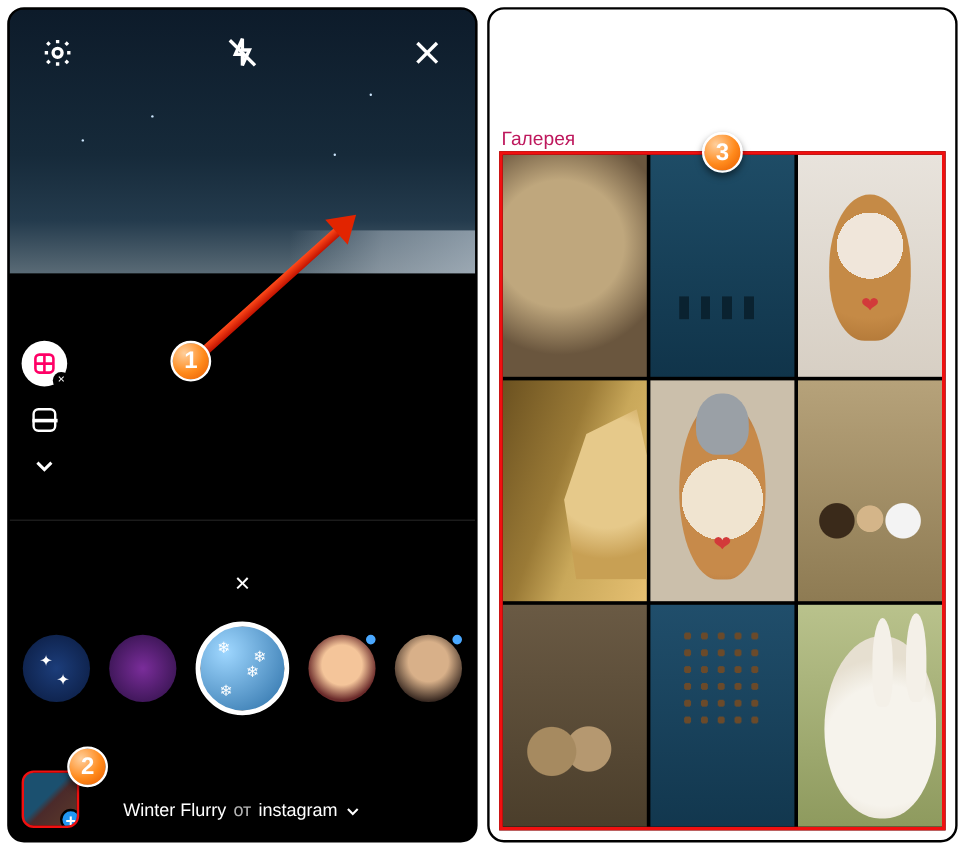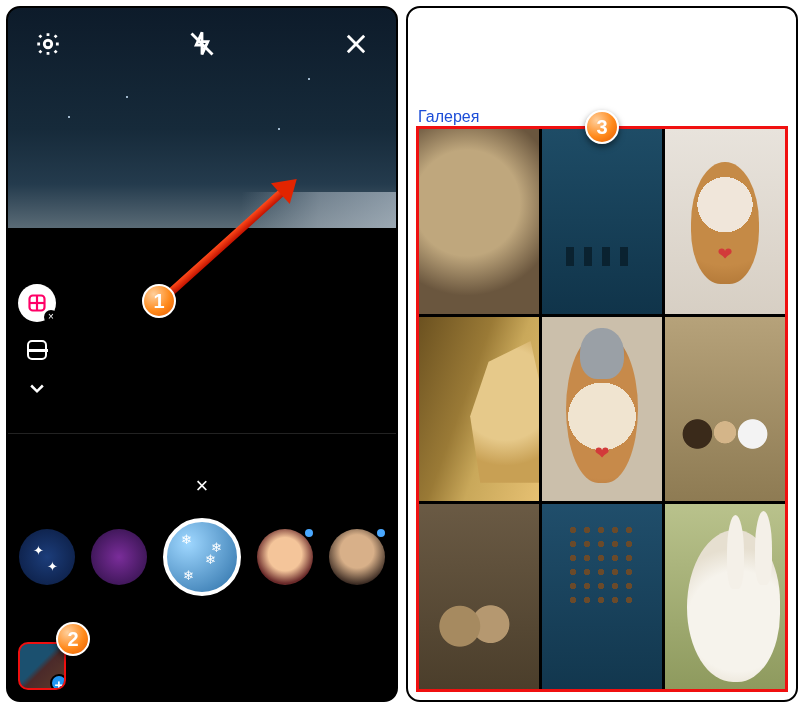--- a/index.html
+++ b/index.html
@@ -91,21 +91,21 @@
     overflow:hidden;
   }
   .gallery-thumb .plus{
     position:absolute; right:-4px; bottom:-4px; width:18px;height:18px; border-radius:50%;
     background:#2196f3; color:#fff; font-size:15px; line-height:18px; text-align:center; font-weight:700;
     border:2px solid #000;
   }
   
   .phone.right { background:#fff; }
   .right-header { height:60px; }
-  .gallery-title { position:absolute; top:100px; left:10px; color:#1d4ed8; font-size:16px; }
+  .gallery-title { position:absolute; top:100px; left:10px; color:#be185d; font-size:16px; }
   .gallery-grid{
     position:absolute; top:118px; left:8px; right:8px; bottom:8px;
     border:3px solid #f01010;
     display:grid; grid-template-columns:1fr 1fr 1fr; gap:3px;
     background:#000;
     overflow:hidden;
   }
   .cell{ position:relative; overflow:hidden; }
   
   .c-cat1{ background: radial-gradient(circle at 40% 40%, #bfa77d 0 40%, #6a563e 70%); }
@@ -234,20 +234,28 @@
           </div>
         </div>
         <div class="filter" style="background:radial-gradient(circle at 50% 45%,#f4c59a 0 40%,#6a2a2a 70%)">
           <div class="dot"></div>
         </div>
         <div class="filter" style="background:radial-gradient(circle at 50% 40%,#d8b089 0 38%,#3a2a22 75%)">
           <div class="dot"></div>
         </div>
       </div>
 
+      <div class="filter-label">
+        <span>Winter Flurry</span>
+        <span style="opacity:.7">от</span>
+        <span>instagram</span>
+        <svg width="14" height="14" viewBox="0 0 24 24" style="stroke:#fff;stroke-width:3;fill:none">
+            <polyline points="5 9 12 16 19 9"></polyline>
+          </svg>
+      </div>
 
       <div class="gallery-thumb">
         <div class="plus">+</div>
       </div>
     </div>
 
     <div class="arrow" style="left:152px; top:290px; transform:rotate(-42deg); width:168px;"></div>
     <div class="marker" style="left:134px; top:276px;">1</div>
 
     <div class="marker" style="left:48px; bottom:44px;">2</div>

